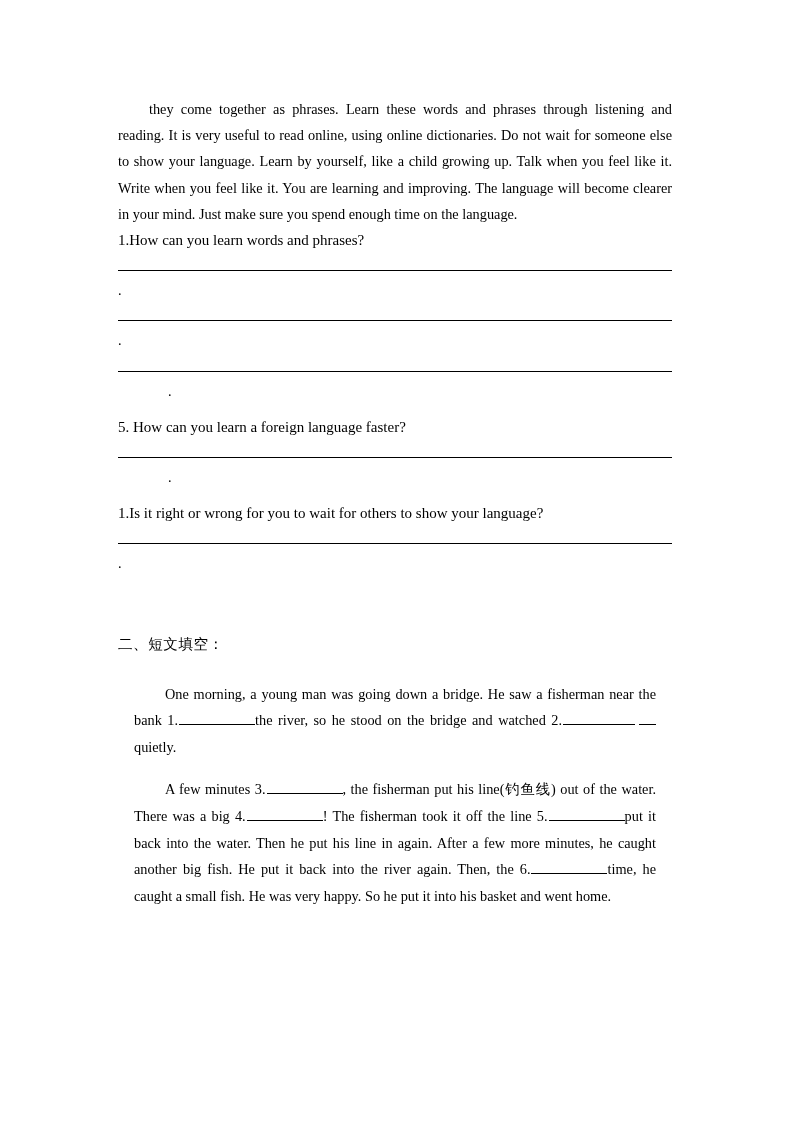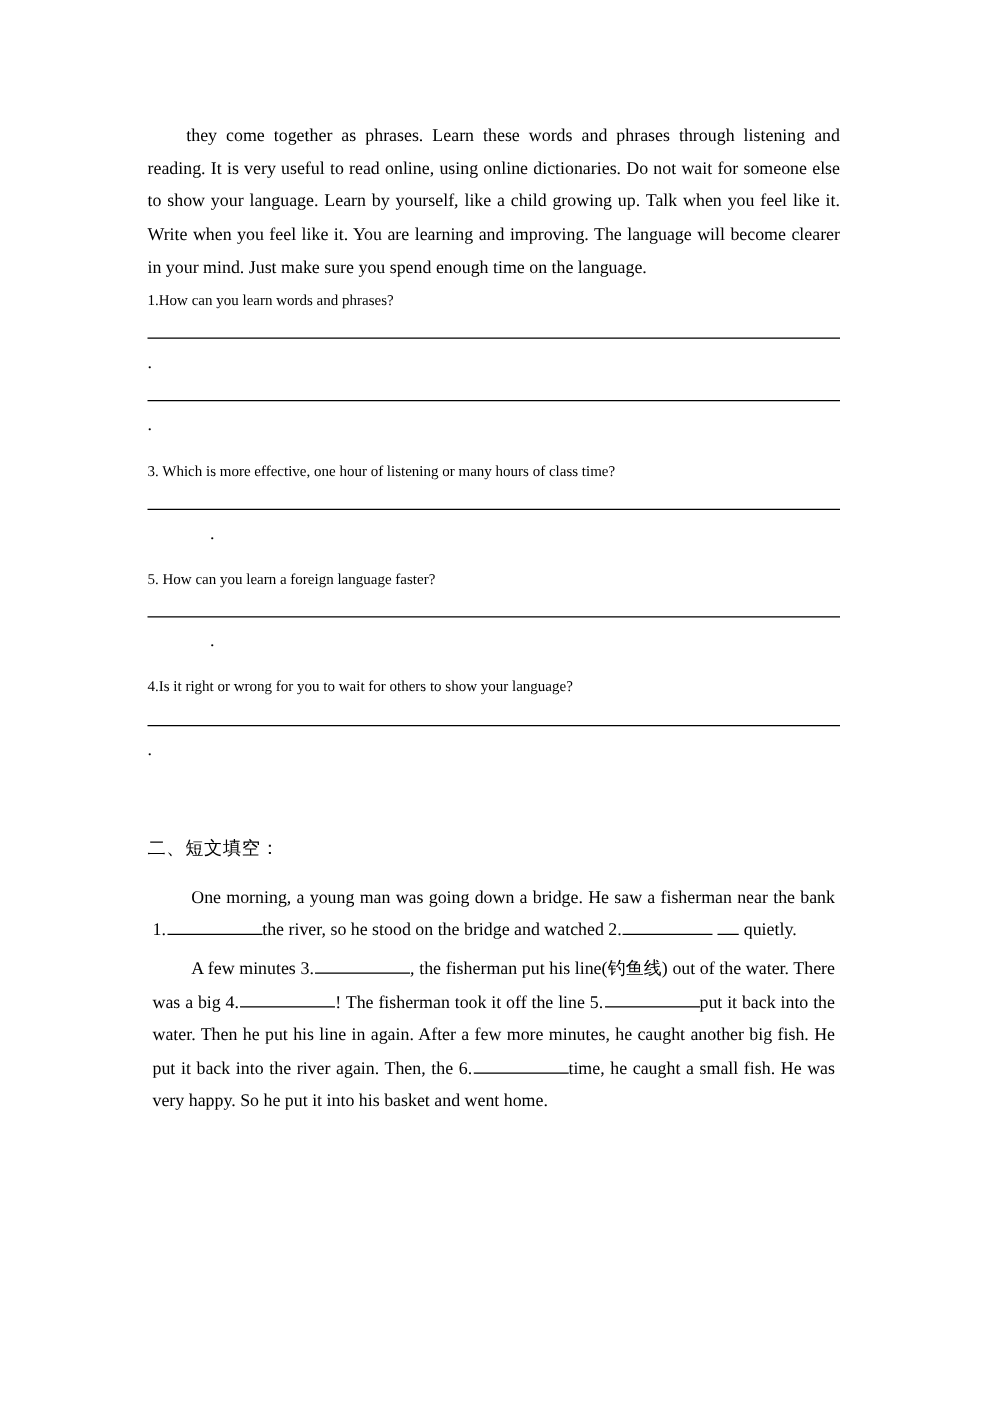--- a/index.html
+++ b/index.html
@@ -32,21 +32,21 @@
     font-size: 14.3px;
     line-height: 26.2px;
     text-align: justify;
     text-justify: inter-word;
     text-indent: 31px;
     margin: 0;
   }
 
   
   .question {
-    font-size: 12px;
+    font-size: 15px;
     line-height: 26.2px;
     text-align: left;
     margin: 0;
     text-indent: 0;
   }
   .q-first {
     margin-top: 0;
   }
   .answer-rule {
     width: 554px;
@@ -60,36 +60,36 @@
     font-size: 14.3px;
     line-height: 26.2px;
     margin: 6px 0 10px 0;
   }
   .dot-line.indent {
     padding-left: 50px;
   }
 
   
   .section-heading {
-    font-family: Liberation Mono, monospace;
+    font-family: Liberation Sans, sans-serif;
     font-size: 14.6px;
     line-height: 26px;
     margin: 0;
     padding: 0;
     letter-spacing: 0.5px;
   }
 
   
   .cloze {
     font-size: 14.3px;
     line-height: 26.6px;
     text-align: justify;
     text-justify: inter-word;
     text-indent: 31px;
-    margin: 4px;
+    margin: 16px;
   }
   .blank {
     display: inline-block;
     border-bottom: 1.1px solid #000000;
     height: 13px;
     vertical-align: baseline;
     margin: 0 0 0 1px;
   }
   .blank-w1 { width: 76px; }
   .blank-w2 { width: 72px; }
@@ -119,29 +119,28 @@
 
     <p class="passage">they come together as phrases. Learn these words and phrases through listening and reading. It is very useful to read online, using online dictionaries. Do not wait for someone else to show your language. Learn by yourself, like a child growing up. Talk when you feel like it. Write when you feel like it. You are learning and improving. The language will become clearer in your mind. Just make sure you spend enough time on the language.</p>
 
     <p class="question q-first">1.How can you learn words and phrases?</p>
     <hr class="answer-rule">
     <p class="dot-line">.</p>
 
     <hr class="answer-rule">
     <p class="dot-line">.</p>
 
-    <p class="question">3. Which is more effective, one hour of listening or many hours of class time?</p>
     <hr class="answer-rule">
     <p class="dot-line indent">.</p>
 
     <p class="question">5. How can you learn a foreign language faster?</p>
     <hr class="answer-rule">
     <p class="dot-line indent">.</p>
 
-    <p class="question">4.Is it right or wrong for you to wait for others to show your language?</p>
+    <p class="question">1.Is it right or wrong for you to wait for others to show your language?</p>
     <hr class="answer-rule">
     <p class="dot-line">.</p>
 
     <div class="spacer-lg"></div>
 
     <p class="section-heading">二、短文填空：</p>
 
     <div class="spacer-sm"></div>
 
     <p class="cloze"><span>One morning, a young man was going down a bridge. He saw a fisherman near the bank 1.</span><span class="blank blank-w1"></span><span>the river, so he stood on the bridge and watched 2.</span><span class="blank blank-w2"></span><span class="blank-gap"></span><span class="blank-tail"></span> <span>quietly.</span></p>

